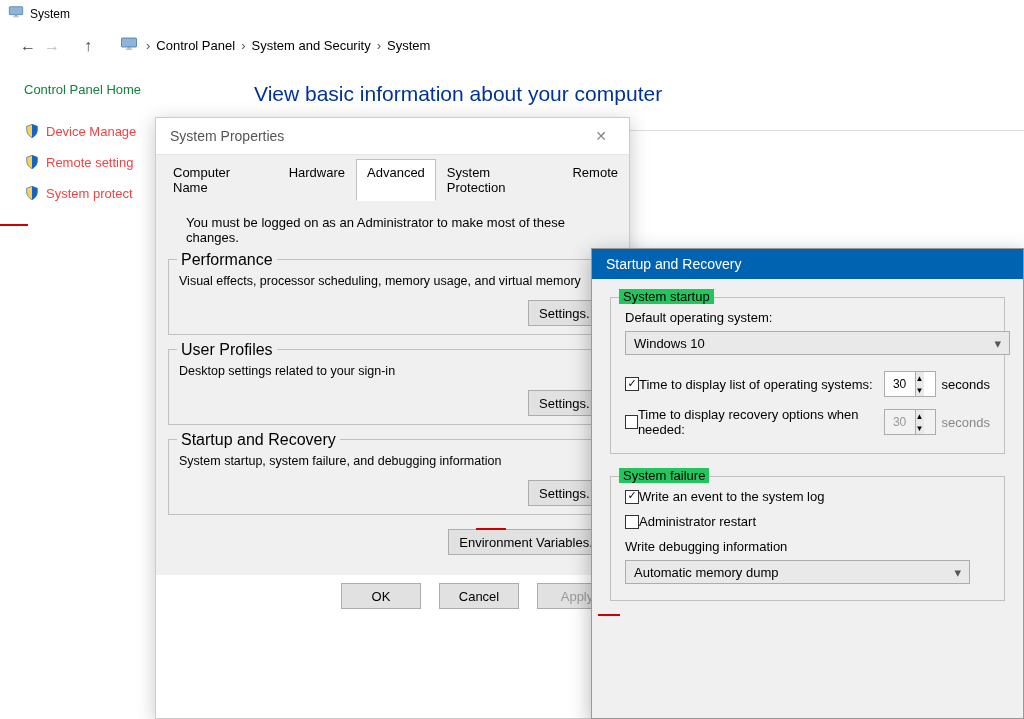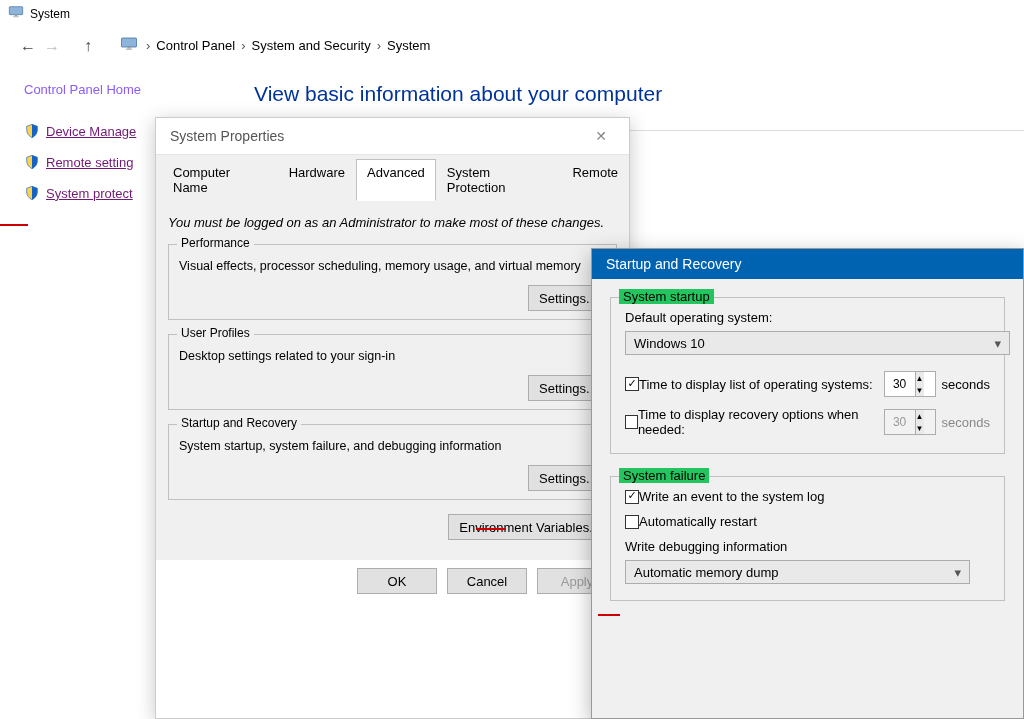--- a/index.html
+++ b/index.html
@@ -15,51 +15,51 @@
   .nav-arrow { width: 24px; text-align: center; color: #bfbfbf; font-size: 16px; }
   .nav-arrow.active { color: #444; }
   .nav-up { margin-left: 12px; }
   .crumb-icon svg { width: 18px; height: 18px; margin: 0 8px 0 20px; }
   .crumbs { display: flex; align-items: center; font-size: 13px; }
   .crumb { margin-right: 6px; }
   .chev { color: #555; margin-right: 6px; }
 
   .exp-body { display: flex; padding: 14px 0 0 24px; }
   .sidebar { width: 230px; }
-  .side-home { color: #8b5cf6; font-size: 13px; margin-bottom: 26px; cursor: pointer; }
-  .side-link { display: flex; align-items: center; color: #701a75; font-size: 13px; margin-bottom: 15px; cursor: pointer; text-decoration: underline; }
+  .side-home { color: #15803d; font-size: 13px; margin-bottom: 26px; cursor: pointer; }
+  .side-link { display: flex; align-items: center; color: #ef4444; font-size: 13px; margin-bottom: 15px; cursor: pointer; }
   .shield { width: 16px; height: 16px; margin-right: 6px; flex: none; }
   .side-adv-arrow { position: absolute; left: 0; top: 224px; width: 28px; height: 2px; background: #c00; }
 
   .main { flex: 1; }
   .main h1 { color: #003399; font-weight: 400; font-size: 21px; margin: 0 0 24px 0; }
   .section-hr { border-top: 1px solid #dcdcdc; margin-right: 0; }
   .winact { position: absolute; left: 286px; bottom: 0; font-size: 13px; color: #444; }
   .winact::before, .winact::after { content: " — "; letter-spacing: 0; }
   .winact-line { position: absolute; left: 252px; bottom: 8px; right: 0; border-top: 1px solid #dcdcdc; }
 
   
   .sysprops { position: absolute; left: 155px; top: 117px; width: 475px; height: 602px; background: #fff; border: 1px solid #ccc; box-shadow: 0 4px 18px rgba(0,0,0,.22); }
   .sp-title { display: flex; align-items: center; justify-content: space-between; padding: 10px 14px; color: #555; }
   .sp-title span { font-size: 14px; }
   .sp-close { font-size: 18px; color: #888; cursor: pointer; width: 28px; text-align: center; }
   .sp-tabs-wrap { background: #f0f0f0; border-top: 1px solid #e5e5e5; padding-top: 4px; }
   .sp-tabs { display: flex; padding-left: 6px; }
   .sp-tab { font-size: 13px; padding: 5px 10px; border: 1px solid transparent; cursor: pointer; }
   .sp-tab.active { background: #fff; border: 1px solid #c0c0c0; border-bottom: 1px solid #fff; }
   .sp-body { background: #f0f0f0; padding: 10px 12px 12px; }
-  .sp-note { font-size: 13px; margin: 4px 0 14px; font-style: italic; }
+  .sp-note { font-size: 13px; margin: 4px 18px 14px; }
 
   .gbox { border: 1px solid #c0c0c0; padding: 10px 10px 10px; margin-bottom: 14px; position: relative; }
-  .gbox .glabel { position: absolute; top: -9px; left: 8px; background: #f0f0f0; padding: 0 4px; font-size: 12px; text-align: center; }
+  .gbox .glabel { position: absolute; top: -9px; left: 8px; background: #f0f0f0; padding: 0 4px; font-size: 16px; text-align: center; }
   .gbox p { margin: 4px 0 36px; font-size: 12.5px; }
   .gbox .btn { position: absolute; right: 8px; bottom: 8px; }
   .btn { display: inline-flex; align-items: center; justify-content: center; height: 26px; min-width: 80px; border: 1px solid #adadad; background: #e1e1e1; font-size: 13px; padding: 0 10px; cursor: pointer; }
   .sp-envrow { text-align: right; margin: 8px 6px; }
-  .sp-dlgbtns { display: flex; justify-content: flex-end; gap: 10px; padding: 8px 12px 10px; }
+  .sp-dlgbtns { display: flex; justify-content: flex-end; gap: 18px; padding: 8px 12px 10px; }
   .btn.disabled { color: #999; }
 
   .annot { position: absolute; height: 2px; background: #c00; }
 
   
   .srdlg { position: absolute; left: 591px; top: 248px; width: 433px; height: 471px; background: #f0f0f0; border: 1px solid #999; box-shadow: 0 6px 20px rgba(0,0,0,.3); }
   .sr-title { background: #0063b1; color: #fff; font-size: 14px; padding: 7px 14px; }
   .sr-body { padding: 18px 18px; position: relative; font-size: 13px; }
   .sr-gbox { border: 1px solid #c0c0c0; padding: 12px 14px 16px; position: relative; margin-bottom: 22px; }
   .sr-gbox .glabel { position: absolute; top: -9px; left: 8px; background: #22c55e; padding: 0 4px; }
@@ -245,21 +245,21 @@
 
     <div class="sr-gbox" style="margin-bottom:0">
       <span class="glabel">System failure</span>
 
       <div class="chk">
         <span class="cbox checked"></span>
         <span>Write an event to the system log</span>
       </div>
       <div class="chk">
         <span class="cbox"></span>
-        <span>Automatically restart</span>
+        <span>Administrator restart</span>
       </div>
 
       <div style="margin:8px 0 6px">Write debugging information</div>
       <div class="combo" style="width:345px">
         <span>Automatic memory dump</span>
         <span class="cd">▾</span>
       </div>
     </div>
 
     <div class="sr-annot" style="left:6px; top:335px; width:22px"></div>

